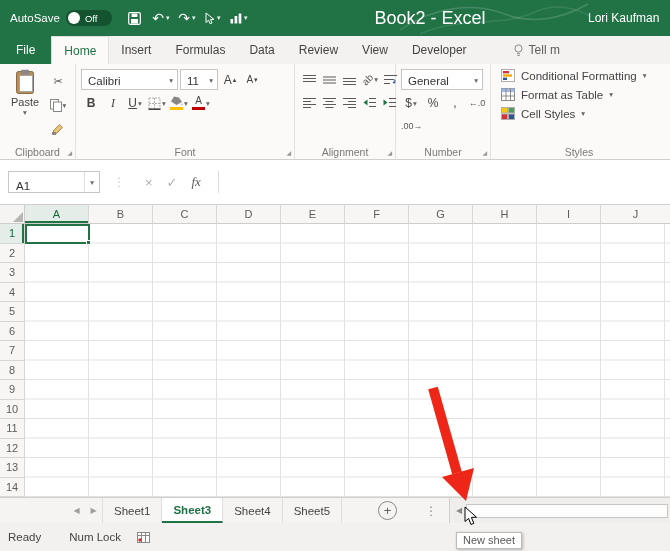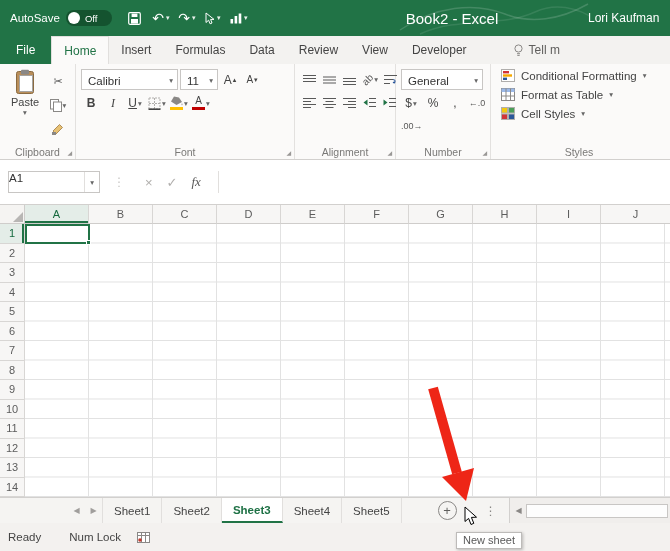--- a/index.html
+++ b/index.html
@@ -9,21 +9,21 @@
 
   
   .titlebar{height:36px;background:#217346;display:flex;align-items:center;color:#fff;position:relative;padding-left:10px;flex:0 0 auto}
   .tb-deco{position:absolute;right:80px;top:0;pointer-events:none}
   .tb-as-label{font-size:11.5px;margin-right:6px}
   .toggle{width:46px;height:16px;background:#14532f;border-radius:9px;display:inline-flex;align-items:center;padding:2px 5px 2px 2px;margin-right:12px;font-size:9.5px;color:#fff;cursor:pointer}
   .knob{width:12px;height:12px;border-radius:50%;background:#fff;margin-right:5px;flex:0 0 auto}
   .tb-btn{height:24px;min-width:22px;display:inline-flex;align-items:center;justify-content:center;margin-right:4px;cursor:pointer}
   .tb-glyph{font-size:14px;line-height:1}
   .tb-caret{font-size:7px;margin-left:2px;opacity:.9}
-  .tb-title{position:absolute;left:452px;transform:translateX(-50%);font-size:15px;white-space:nowrap}
+  .tb-title{position:absolute;left:430px;transform:translateX(-50%);font-size:18px;white-space:nowrap}
   .tb-user{position:absolute;right:0;top:0;height:36px;display:flex;align-items:center;font-size:12px;white-space:nowrap;width:82px;overflow:hidden}
 
   
   .tabrow{height:28px;background:#f3f2f0;display:flex;align-items:stretch;font-size:12px;flex:0 0 auto;white-space:nowrap;overflow:hidden}
   .tab{padding:0 12px;display:flex;align-items:center;color:#444;cursor:pointer}
   .tab.file{background:#217346;color:#fff;padding:0 16px}
   .tab.active{background:#fbfaf9;color:#217346;border:1px solid #e1dfdd;border-bottom:none}
   .tab.tellme{margin-left:22px;color:#5f5e5c;gap:5px}
 
   
@@ -43,21 +43,21 @@
   .bar{width:13px;height:3px;margin-top:1px}
   .clip-wrap{display:flex}
   .paste-btn{display:flex;flex-direction:column;align-items:center;width:38px;margin:3px 0 0 4px;cursor:pointer;font-size:11px;color:#444}
   .clip-col{display:flex;flex-direction:column;gap:4px;margin:5px 2px 0 4px}
   .style-item{display:flex;align-items:center;gap:6px;font-size:11.5px;color:#444;padding:3px 8px;cursor:pointer;white-space:nowrap}
   .orient{font-size:10px;color:#595959;transform:rotate(-45deg);display:inline-block}
   .dec-btn{font-size:9px;color:#595959}
 
   
   .formula-row{height:45px;background:#fff;display:flex;align-items:center;border-bottom:1px solid #d2d0ce;flex:0 0 auto;padding-left:8px}
-  .name-box{width:92px;height:22px;background:#fff;border:1px solid #c8c6c4;display:flex;align-items:flex-start;font-size:11.5px;color:#333;cursor:pointer}
+  .name-box{width:92px;height:22px;background:#fff;border:1px solid #c8c6c4;display:flex;align-items:flex-end;padding-left:7px;font-size:11.5px;color:#333;cursor:pointer}
   .nb-caret{margin-left:auto;padding:0 5px;border-left:1px solid #e1dfdd;height:100%;display:flex;align-items:center}
   .fsep{color:#c8c6c4;margin:0 13px;font-size:12px;cursor:col-resize}
   .fbtn{margin:0 7px;font-size:13px;color:#b0aeac;cursor:pointer}
   .fbtn.fx{font-family:"Liberation Serif",serif;font-style:italic;color:#595959;font-size:13px}
   .formula-input{flex:1;height:22px;margin-left:10px;border-left:1px solid #e1dfdd;background:#fff;cursor:text}
 
   
   .grid{flex:0 0 auto;background:#fff}
   .ch-row{display:flex;height:19px}
   .corner{width:25px;flex:0 0 auto;background:#f5f4f2;border-right:1px solid #cfcdcb;border-bottom:1px solid #cfcdcb;position:relative;cursor:pointer}
@@ -495,21 +495,20 @@
           <div class="fill-handle"></div>
         </div>
       </div>
     </div>
   </div>
 
   <div class="sheetbar">
     <span class="snav">◀</span>
     <span class="snav">▶</span>
     <div class="stab">Sheet1</div>
-    <div class="stab">Sheet2</div>
     <div class="stab active">Sheet3</div>
     <div class="stab">Sheet4</div>
     <div class="stab">Sheet5</div>
     <span class="newsheet">
         <span>+</span>
       </span>
     <span class="ssplit">⋮</span>
     <div class="hscroll">
       <span class="hs-arrow">◀</span>
       <div class="hs-thumb"></div>

